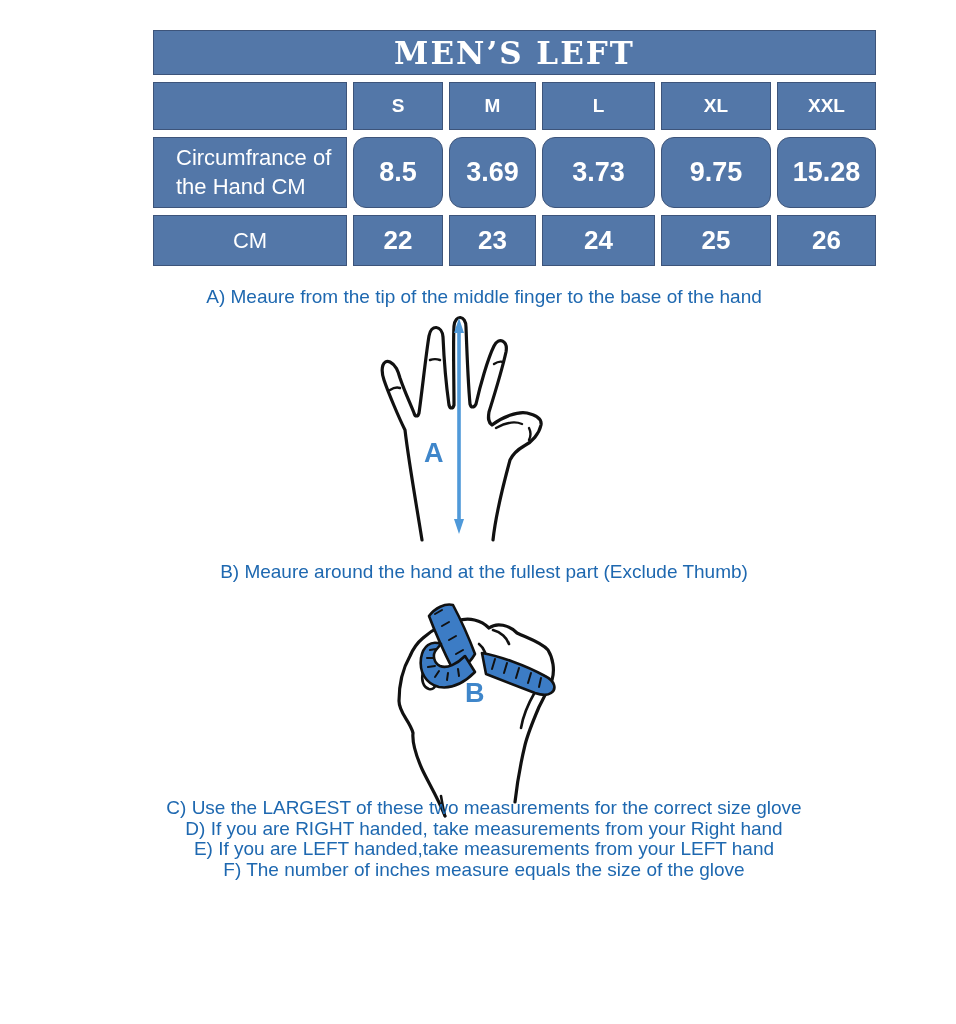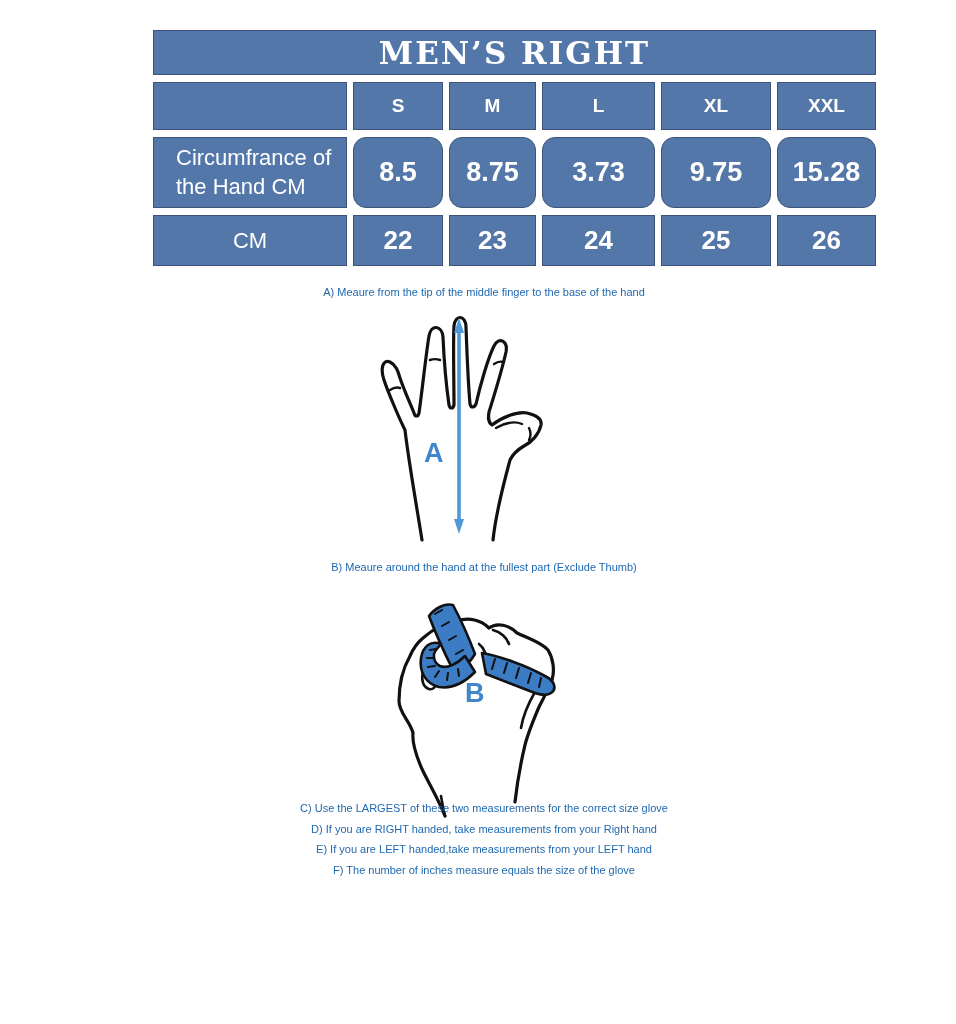--- a/index.html
+++ b/index.html
@@ -47,21 +47,21 @@
     text-align: left;
     padding-left: 22px;
     font-size: 22px;
     line-height: 1.3;
   }
   .row-label-cm { font-size: 22px; }
 
   
   .caption, .notes div {
     color: var(--text_blue);
-    font-size: 11px;
+    font-size: 19px;
     padding-left: 12px;
   }
   .caption {
     position: absolute;
     left: 0;
     width: 100%;
     text-align: center;
   }
   #caption-a { top: 286px; }
   #caption-b { top: 561px; }
@@ -83,32 +83,32 @@
     font-size: 27px;
     fill: var(--label_blue);
   }
 </style>
 </head>
 <body>
 
 <div class="sheet">
 
   <div class="size-table">
-    <div class="cell title-cell">MEN’S RIGHT</div>
+    <div class="cell title-cell">MEN’S LEFT</div>
 
     <div class="cell"></div>
     <div class="cell size-head">S</div>
     <div class="cell size-head">M</div>
     <div class="cell size-head">L</div>
     <div class="cell size-head">XL</div>
     <div class="cell size-head">XXL</div>
 
     <div class="cell row-label">Circumfrance of the Hand CM</div>
     <div class="cell num">8.5</div>
-    <div class="cell num">8.75</div>
+    <div class="cell num">3.69</div>
     <div class="cell num">3.73</div>
     <div class="cell num">9.75</div>
     <div class="cell num">15.28</div>
 
     <div class="cell row-label-cm">CM</div>
     <div class="cell num-sm">22</div>
     <div class="cell num-sm">23</div>
     <div class="cell num-sm">24</div>
     <div class="cell num-sm">25</div>
     <div class="cell num-sm">26</div>

